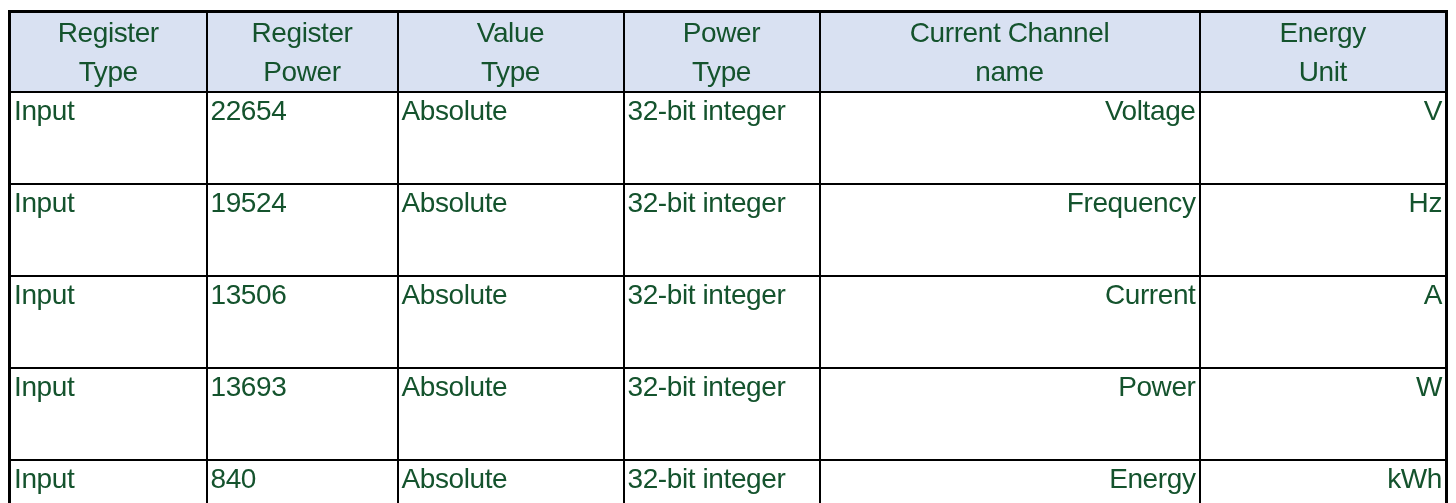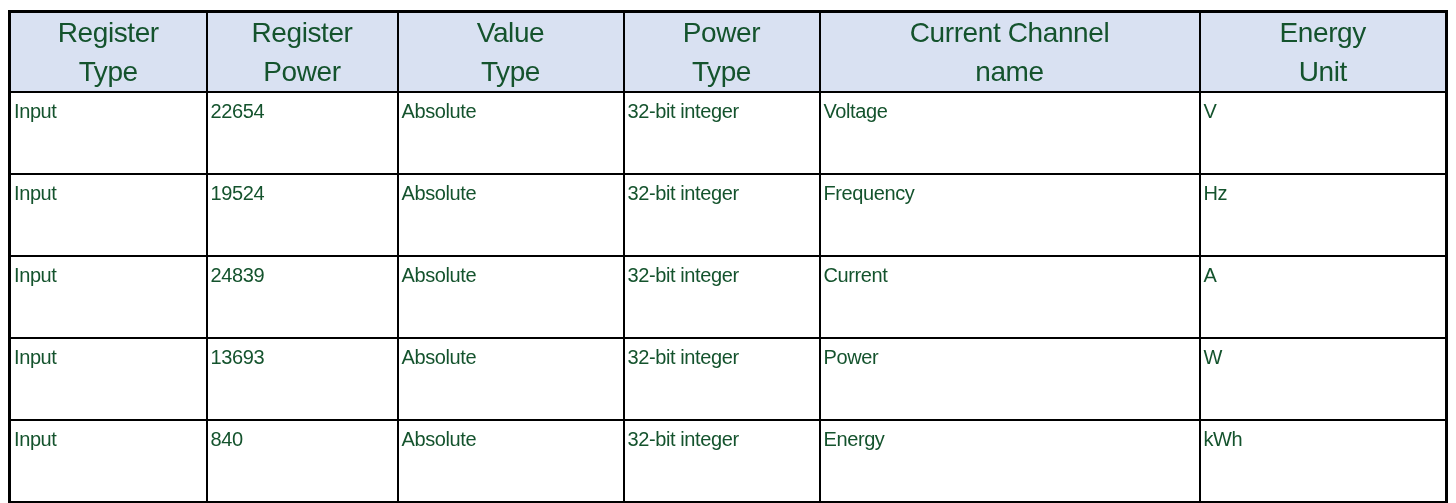--- a/index.html
+++ b/index.html
@@ -29,28 +29,28 @@
     background: #d9e1f2;
     font-weight: 400;
     font-size: 28px;
     line-height: 39px;
     text-align: center;
     vertical-align: middle;
     height: 78px;
     padding: 0 2px;
   }
   .reg-table td {
-    font-size: 20px;
+    font-size: 28px;
     line-height: 34px;
     vertical-align: top;
-    height: 82px;
+    height: 92px;
     padding: 1px 3px 2px 3px;
     text-align: left;
   }
-  .reg-table td.center { text-align: left; }
+  .reg-table td.center { text-align: right; }
   .hl { display: block; }
   col.c1 { width: 197px; }
   col.c2 { width: 191px; }
   col.c3 { width: 226px; }
   col.c4 { width: 196px; }
   col.c5 { width: 380px; }
   col.c6 { width: 247px; }
 </style>
 </head>
 <body>
@@ -105,21 +105,21 @@
       <tr>
         <td>Input</td>
         <td>19524</td>
         <td>Absolute</td>
         <td>32-bit integer</td>
         <td class="center">Frequency</td>
         <td class="center">Hz</td>
       </tr>
       <tr>
         <td>Input</td>
-        <td>24839</td>
+        <td>13506</td>
         <td>Absolute</td>
         <td>32-bit integer</td>
         <td class="center">Current</td>
         <td class="center">A</td>
       </tr>
       <tr>
         <td>Input</td>
         <td>13693</td>
         <td>Absolute</td>
         <td>32-bit integer</td>

